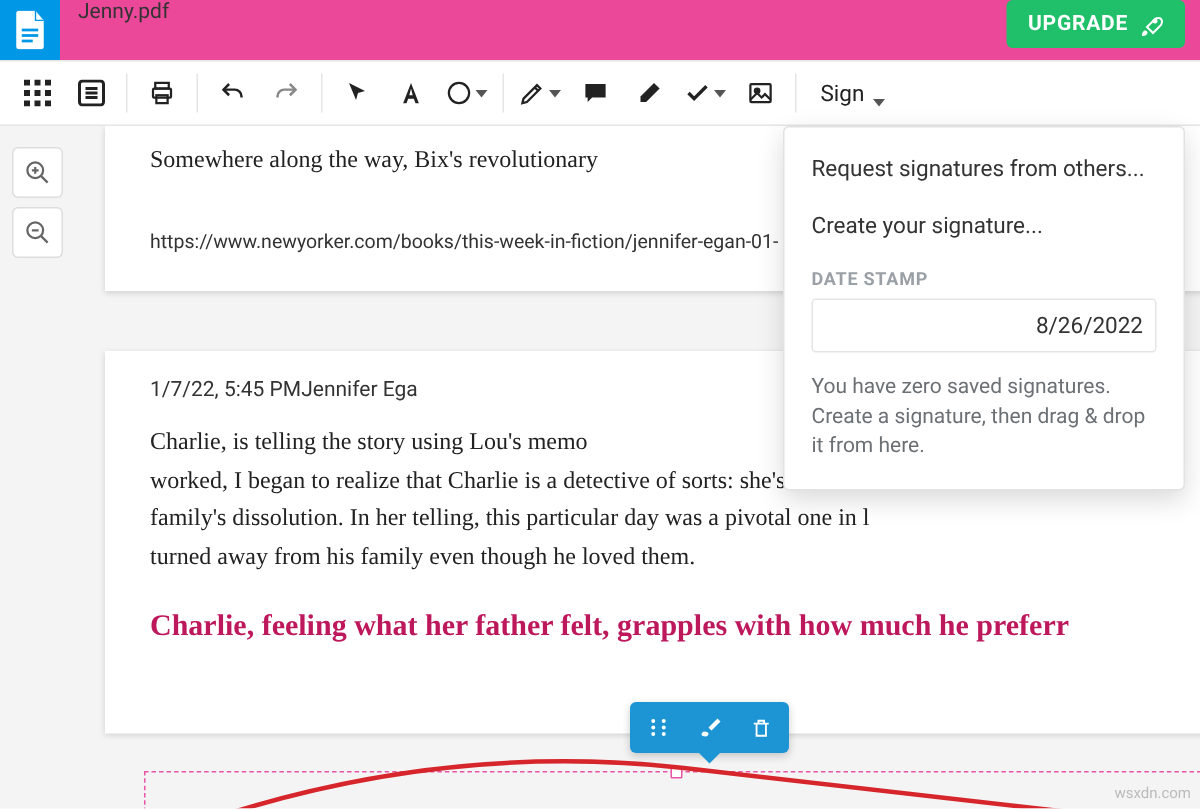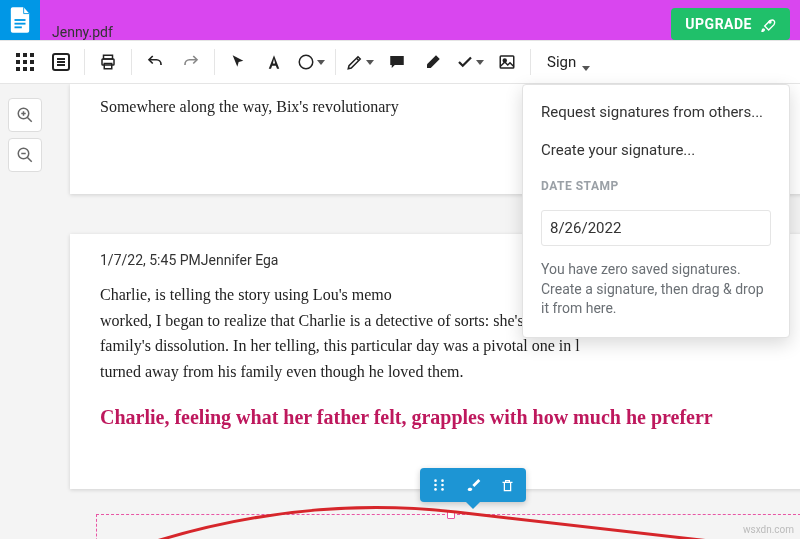--- a/index.html
+++ b/index.html
@@ -1,17 +1,17 @@
 <!DOCTYPE html>
 <html><head>
 <meta charset="utf-8">
 <style>
 *{box-sizing:border-box;margin:0;padding:0;font-family:-apple-system,BlinkMacSystemFont,"Segoe UI",Roboto,Arial,sans-serif}
 body{width:800px;height:539px;overflow:hidden;background:#fff;position:relative}
-.titlebar{height:40px;display:flex;align-items:flex-end;padding:0 10px;background:#d946ef}
+.titlebar{height:40px;display:flex;align-items:flex-start;padding:0 10px;background:#ec4899}
 .logo{width:40px;height:40px;background:#0097e6;display:flex;align-items:center;justify-content:center;margin-left:-10px}
 .logo svg{width:22px;height:26px}
 .filename{margin-left:12px;font-size:14px;color:#333}
 .spacer{flex:1}
 .upgrade{background:#20c06a;color:#fff;border:none;border-radius:4px;padding:8px 14px;font-size:14px;font-weight:700;letter-spacing:.5px;display:flex;align-items:center;gap:8px;cursor:pointer}
 .toolbar{height:44px;border-top:1px solid #e5e5e5;border-bottom:1px solid #e5e5e5;display:flex;align-items:center;padding:0 8px;gap:2px;background:#fff}
 .tb-sep{width:1px;height:26px;background:#e5e5e5;margin:0 4px}
 .tb-btn{width:34px;height:34px;border:none;background:transparent;display:flex;align-items:center;justify-content:center;cursor:pointer;border-radius:3px;color:#222}
 .tb-btn.withcaret{width:auto;padding:0 4px;gap:2px}
 .caret{width:0;height:0;border-left:4px solid transparent;border-right:4px solid transparent;border-top:5px solid #555}
@@ -30,21 +30,21 @@
 .selbox{position:absolute;left:96px;top:430px;width:710px;height:42px;border:1px dashed #e855a4}
 .handle{position:absolute;width:8px;height:8px;background:#fff;border:1px solid #e855a4;border-radius:1px}
 .handle.tc{left:50%;top:-4px;transform:translateX(-50%)}
 .redcurve{position:absolute;left:96px;top:418px;width:710px;height:80px;pointer-events:none}
 .float-toolbar{position:absolute;left:420px;top:384px;background:#1d95d4;border-radius:4px;display:flex;align-items:center;padding:6px 8px;gap:12px;box-shadow:0 2px 6px rgba(0,0,0,.2)}
 .float-toolbar::after{content:"";position:absolute;bottom:-7px;left:50%;transform:translateX(-50%);border-left:7px solid transparent;border-right:7px solid transparent;border-top:7px solid #1d95d4}
 .float-btn{width:22px;height:22px;border:none;background:transparent;color:#fff;display:flex;align-items:center;justify-content:center;cursor:pointer}
 .dropdown{position:absolute;left:522px;top:84px;width:268px;background:#fff;border:1px solid #e2e2e2;border-radius:4px;box-shadow:0 6px 18px rgba(0,0,0,.15);padding:8px 0;z-index:50}
 .dd-item{padding:10px 18px;font-size:15px;color:#333;cursor:pointer}
 .dd-header{padding:10px 18px 6px;font-size:12px;font-weight:700;color:#9aa0a6;letter-spacing:.5px}
-.dd-date{margin:11px 18px 10px;border:1px solid #e5e5e5;border-radius:3px;padding:8px;text-align:left;font-size:15px;color:#333}
+.dd-date{margin:0 18px 10px;border:1px solid #e5e5e5;border-radius:3px;padding:8px;text-align:right;font-size:15px;color:#333}
 .dd-note{padding:4px 18px 10px;font-size:14px;color:#6b7075;line-height:1.4}
 .watermark{position:absolute;right:6px;bottom:4px;font-size:10px;color:#bbb}
 </style>
 </head>
 <body>
 
 <div class="titlebar">
   <div class="logo">
     <svg viewBox="0 0 24 28">
         <path d="M4 0h12l6 7v19a2 2 0 0 1-2 2H4a2 2 0 0 1-2-2V2a2 2 0 0 1 2-2z" fill="#fff"></path>
@@ -177,20 +177,21 @@
         <svg width="18" height="18" viewBox="0 0 24 24" fill="none" stroke="#666" stroke-width="2">
           <circle cx="10" cy="10" r="7"></circle>
           <line x1="15" y1="15" x2="21" y2="21"></line>
           <line x1="7" y1="10" x2="13" y2="10"></line>
         </svg>
       </button>
   </div>
 
   <div class="page page1">
     <div class="body1">Somewhere along the way, Bix's revolutionary</div>
+    <div class="url">https://www.newyorker.com/books/this-week-in-fiction/jennifer-egan-01-</div>
   </div>
 
   <div class="page page2">
     <div class="meta">
       <span>1/7/22, 5:45 PM</span>
       <span>Jennifer Ega</span>
     </div>
     <div class="body2" style="white-space:pre-line">Charlie, is telling the story using Lou's memo
 worked, I began to realize that Charlie is a detective of sorts: she's searchin​
 family's dissolution. In her telling, this particular day was a pivotal one in l

